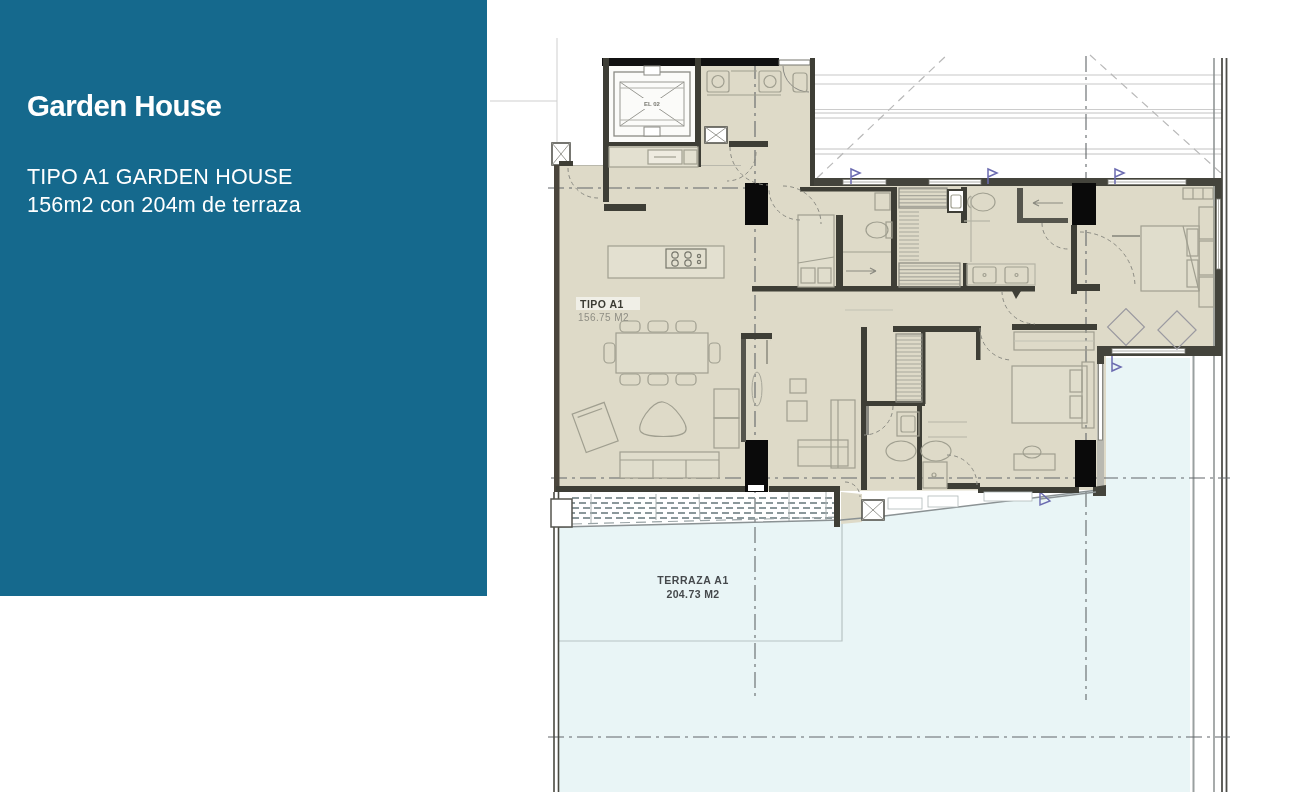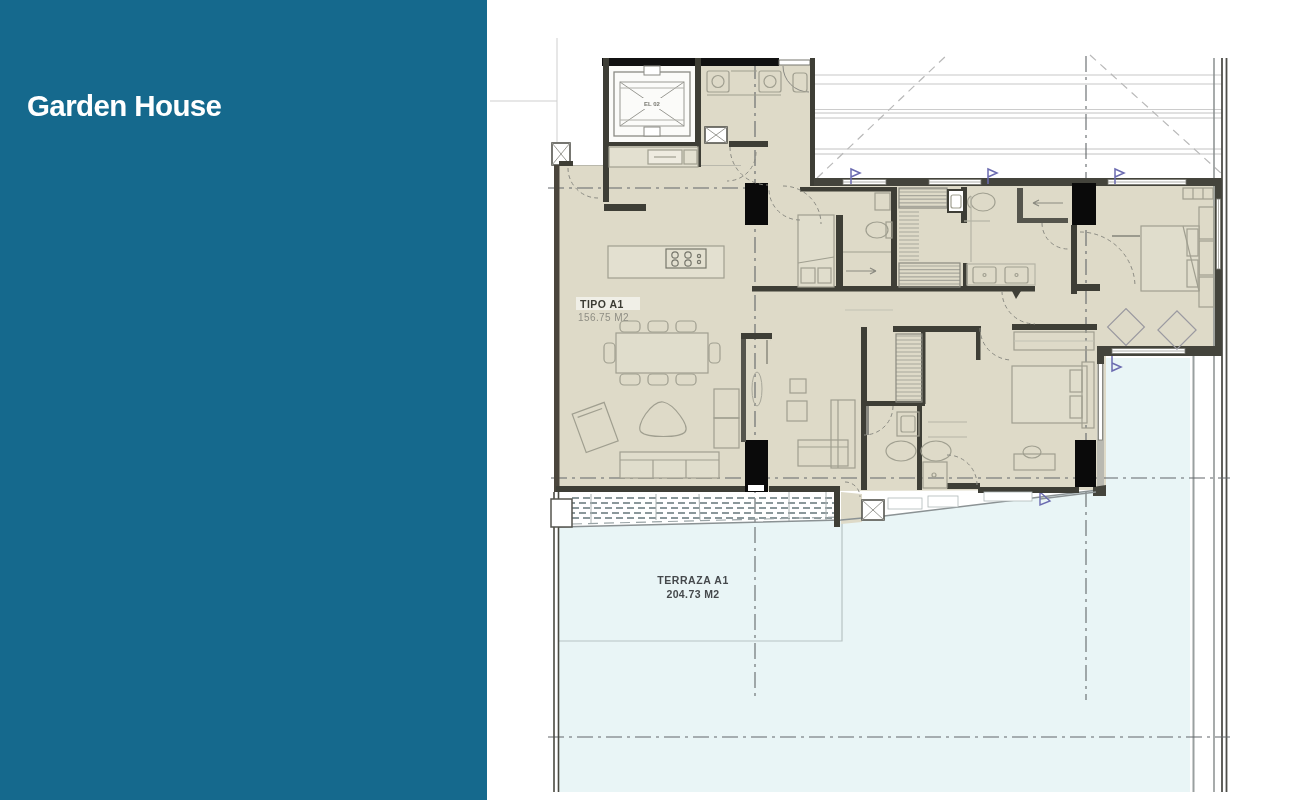--- a/index.html
+++ b/index.html
@@ -1,29 +1,30 @@
 <!DOCTYPE html>
 <html><head>
 <meta charset="utf-8">
 <style>
   html,body{margin:0;padding:0;background:#ffffff;width:1300px;height:800px;overflow:hidden;}
   body{font-family:"Liberation Sans",sans-serif;position:relative;}
-  #sidebar{position:absolute;left:0;top:0;width:487px;height:800px;background:#15698d;color:#ffffff;}
+  #sidebar{position:absolute;left:0;top:0;width:487px;height:596px;background:#15698d;color:#ffffff;}
   #sidebar h1{font-size:29.5px;font-weight:bold;margin:0;position:absolute;left:27px;top:89px;letter-spacing:-0.6px;}
   #sidebar .sub{position:absolute;left:27px;top:163px;font-size:21.5px;font-weight:400;line-height:28px;letter-spacing:0.2px;}
   svg{position:absolute;left:0;top:0;}
   text{font-family:"Liberation Sans",sans-serif;}
 </style>
 </head>
 <body>
 
 <div id="sidebar">
 
   <h1>Garden House</h1>
 
+  <div class="sub">TIPO A1 GARDEN HOUSE<br>156m2 con 204m de terraza</div>
 </div>
 <svg width="1300" height="800" viewBox="0 0 1300 800">
 <defs>
 <clipPath id="deckclip">
         <rect x="572" y="493" width="263" height="31"></rect>
       </clipPath>
 </defs>
 
 <g id="plan">
 

